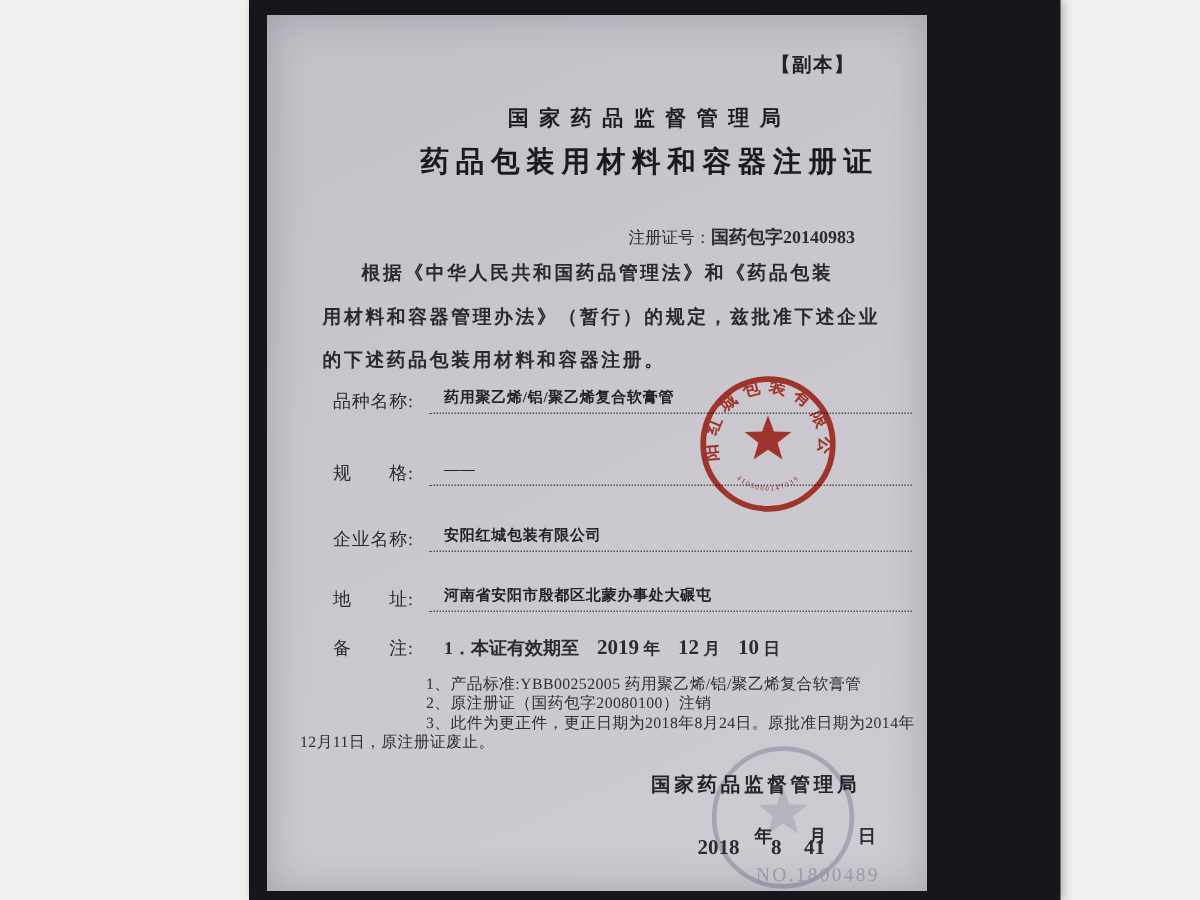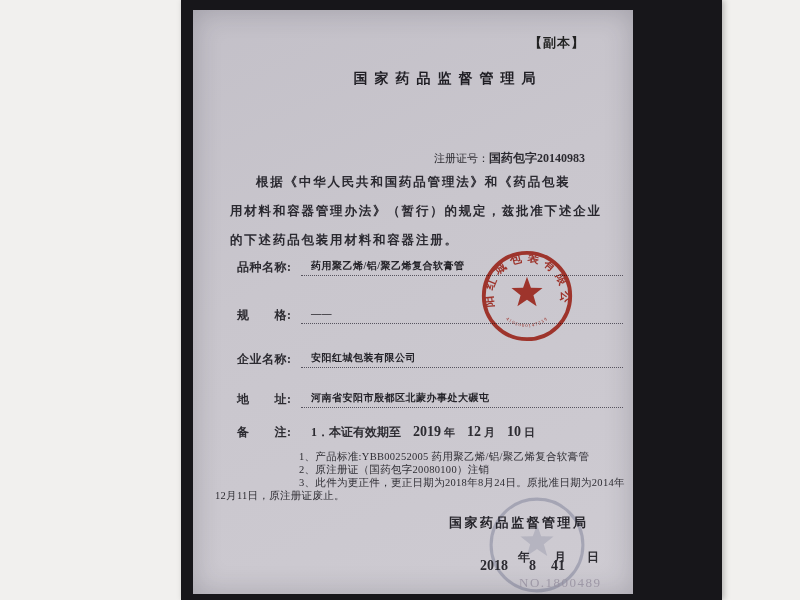--- a/index.html
+++ b/index.html
@@ -5,21 +5,20 @@
   html,body{margin:0;padding:0;}
   body{
     width:800px;height:600px;overflow:hidden;
     background:#f1f0ee;
     font-family:"Liberation Serif","DejaVu Serif",serif;
   }
   .photo{
     position:absolute;left:166px;top:0;width:541px;height:600px;
     background:#17161a;
     box-shadow:2px 0 6px rgba(0,0,0,.25);
-    margin-left:15px;
   }
   .paper{
     position:absolute;left:12px;top:10px;width:440px;height:584px;
     background:linear-gradient(155deg,#c3c0c8 0%,#c9c6cd 40%,#cecbd2 100%);
     box-shadow:inset 0 0 28px rgba(30,30,45,.22);
     color:#2c2b31;
     position:relative;
   }
   .paper *{position:absolute;white-space:nowrap;}
   .copy-label{left:336px;top:24px;font-size:13px;font-weight:bold;letter-spacing:1px;color:#222;}
@@ -28,21 +27,21 @@
   .authority{margin-top:60px;font-size:14px;font-weight:bold;letter-spacing:7px;color:#1f1e24;}
   .title{margin-top:7px;font-size:19px;font-weight:bold;letter-spacing:4.5px;color:#1b1a20;}
   .class-line{margin-top:4px;font-size:15px;font-weight:bold;letter-spacing:9px;}
   .regline{right:48px;top:140px;font-size:11px;text-align:center;}
   .reg-label{position:static;}
   .reg-value{position:static;font-weight:bold;font-size:12px;}
   .body-par{left:37px;top:158px;width:376px;}
   .bl{position:static;display:block;font-size:12.5px;font-weight:600;letter-spacing:1.8px;line-height:29px;color:#2a2930;}
   .bl1{text-indent:26px;}
   .row{left:44px;right:10px;display:flex;align-items:flex-end;}
-  .f-label{position:static;flex:none;width:64px;font-size:12px;font-weight:bold;letter-spacing:0.5px;}
+  .f-label{position:static;flex:none;width:64px;font-size:12px;font-weight:normal;letter-spacing:0.5px;}
   .f-line{position:static;flex:1;border-bottom:1px dotted #57545f;padding:0 0 2px 10px;min-height:15px;}
   .f-value{position:static;font-size:10px;font-weight:bold;letter-spacing:0.5px;color:#242329;}
   .row-remark .remark-content{position:static;padding-left:10px;font-size:12px;font-weight:bold;}
   .remark-content span{position:static;font-family:Liberation Serif, serif;}
   .dval{font-size:14px;font-weight:bold;margin-left:12px;position:relative;top:-2px;}
   .dunit{font-size:11px;margin-left:3px;}
   .notes{left:22px;top:440px;width:408px;}
   .note{position:static;display:block;font-size:10.5px;line-height:13px;color:#2e2d33;letter-spacing:0.3px;}
   .note.indent{padding-left:84px;}
   .footer-issuer{left:256px;top:504px;font-size:13px;font-weight:bold;letter-spacing:2.5px;color:#26252b;}
@@ -56,20 +55,21 @@
 </head>
 <body>
 
 <div class="photo">
   <div class="paper">
 
     <div class="copy-label">【副本】</div>
 
     <div class="head">
       <div class="authority">国家药品监督管理局</div>
+      <div class="title">药品包装用材料和容器注册证</div>
     </div>
 
     <div class="regline">
       <span class="reg-label">注册证号：</span><span class="reg-value">国药包字20140983</span>
     </div>
 
     <div class="body-par">
       <span class="bl bl1">根据《中华人民共和国药品管理法》和《药品包装</span>
       <span class="bl">用材料和容器管理办法》（暂行）的规定，兹批准下述企业</span>
       <span class="bl">的下述药品包装用材料和容器注册。</span>

